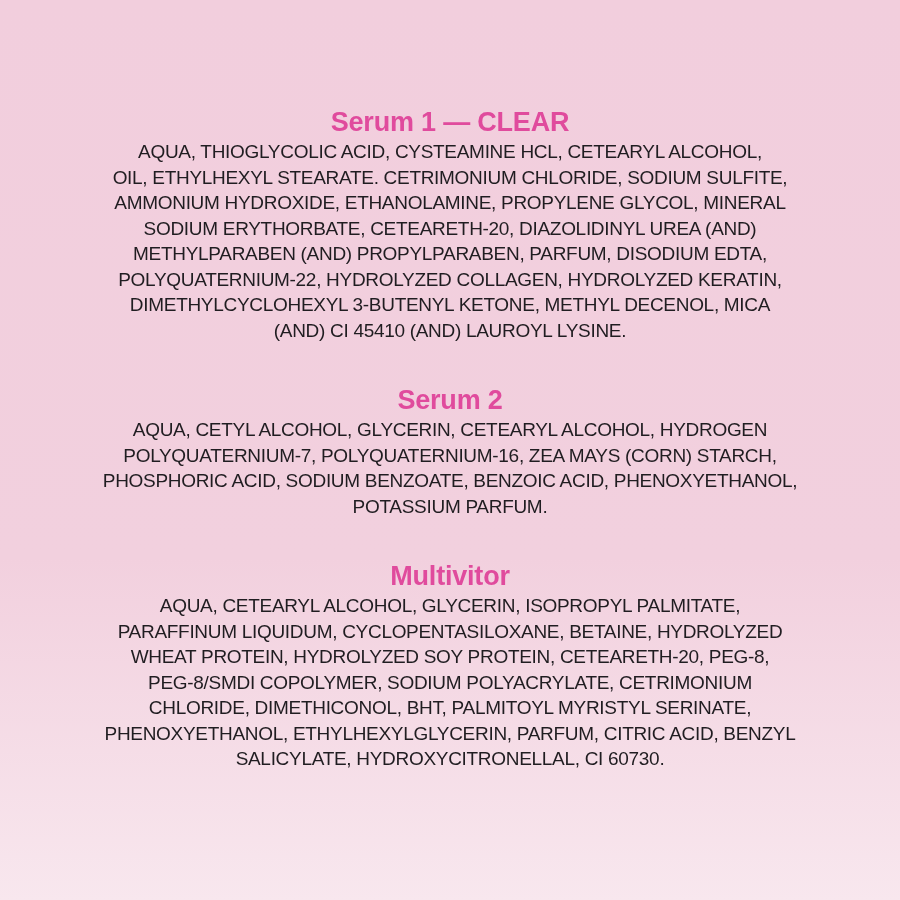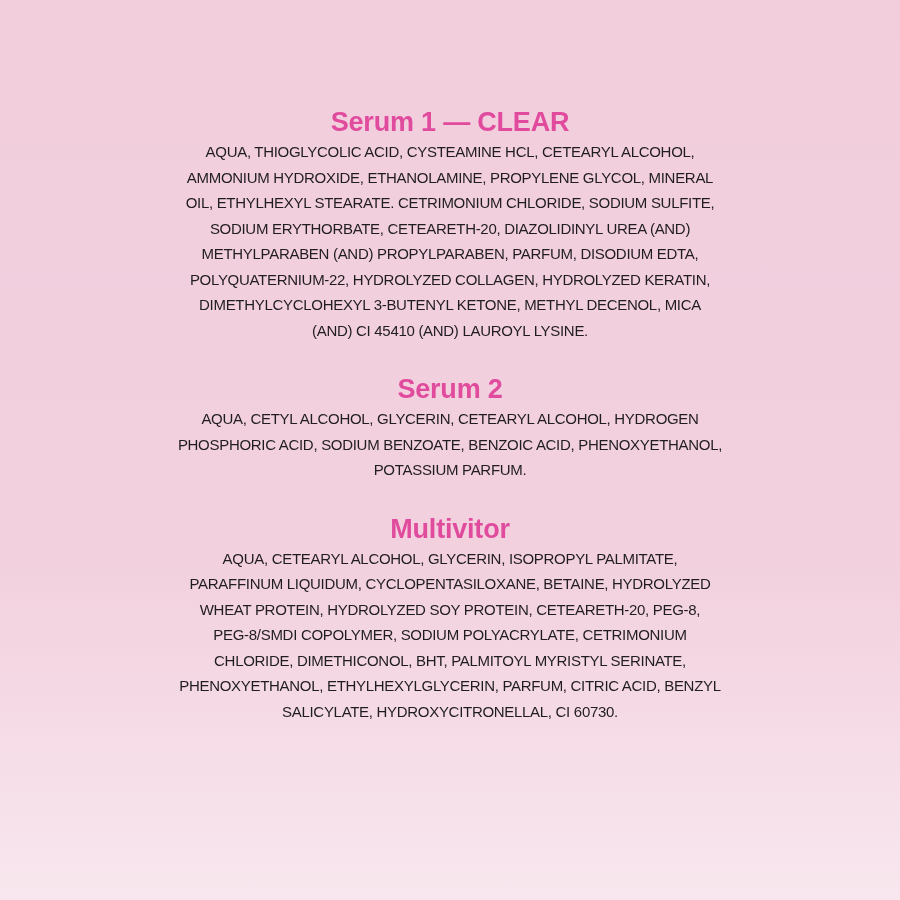--- a/index.html
+++ b/index.html
@@ -16,61 +16,62 @@
     font-family:"Liberation Sans","DejaVu Sans",sans-serif;
     color:var(--body);
   }
   .label-sheet{
     width:900px;
     height:794px;
     padding-top:108px;
     text-align:center;
   }
   .ingredient-section{margin:0 auto;}
-  .ingredient-section + .ingredient-section{margin-top:32px;}
+  .ingredient-section + .ingredient-section{margin-top:43px;}
   .section-heading{
     font-size:27px;
     line-height:28px;
     font-weight:bold;
     color:var(--heading);
     letter-spacing:-0.2px;
     margin-bottom:3px;
   }
   .ing-lines{margin:0 auto;}
   .ing-line{
-    font-size:15px;
+    font-size:19px;
     line-height:25.5px;
     letter-spacing:-0.3px;
     white-space:nowrap;
     color:var(--body);
   }
 </style>
 </head>
 <body>
 
 <div class="label-sheet">
 
   <section class="ingredient-section">
     <h2 class="section-heading">Serum 1 — CLEAR</h2>
     <div class="ing-lines">
         <div class="ing-line">AQUA, THIOGLYCOLIC ACID, CYSTEAMINE HCL, CETEARYL ALCOHOL,</div>
+        <div class="ing-line">OIL, ETHYLHEXYL STEARATE. CETRIMONIUM CHLORIDE, SODIUM SULFITE,</div>
         <div class="ing-line">AMMONIUM HYDROXIDE, ETHANOLAMINE, PROPYLENE GLYCOL, MINERAL</div>
-        <div class="ing-line">OIL, ETHYLHEXYL STEARATE. CETRIMONIUM CHLORIDE, SODIUM SULFITE,</div>
         <div class="ing-line">SODIUM ERYTHORBATE, CETEARETH-20, DIAZOLIDINYL UREA (AND)</div>
         <div class="ing-line">METHYLPARABEN (AND) PROPYLPARABEN, PARFUM, DISODIUM EDTA,</div>
         <div class="ing-line">POLYQUATERNIUM-22, HYDROLYZED COLLAGEN, HYDROLYZED KERATIN,</div>
         <div class="ing-line">DIMETHYLCYCLOHEXYL 3-BUTENYL KETONE, METHYL DECENOL, MICA</div>
         <div class="ing-line">(AND) CI 45410 (AND) LAUROYL LYSINE.</div>
       </div>
   </section>
 
   <section class="ingredient-section">
     <h2 class="section-heading">Serum 2</h2>
     <div class="ing-lines">
         <div class="ing-line">AQUA, CETYL ALCOHOL, GLYCERIN, CETEARYL ALCOHOL, HYDROGEN</div>
+        <div class="ing-line">POLYQUATERNIUM-7, POLYQUATERNIUM-16, ZEA MAYS (CORN) STARCH,</div>
         <div class="ing-line">PHOSPHORIC ACID, SODIUM BENZOATE, BENZOIC ACID, PHENOXYETHANOL,</div>
         <div class="ing-line">POTASSIUM PARFUM.</div>
       </div>
   </section>
 
   <section class="ingredient-section">
     <h2 class="section-heading">Multivitor</h2>
     <div class="ing-lines">
         <div class="ing-line">AQUA, CETEARYL ALCOHOL, GLYCERIN, ISOPROPYL PALMITATE,</div>
         <div class="ing-line">PARAFFINUM LIQUIDUM, CYCLOPENTASILOXANE, BETAINE, HYDROLYZED</div>

